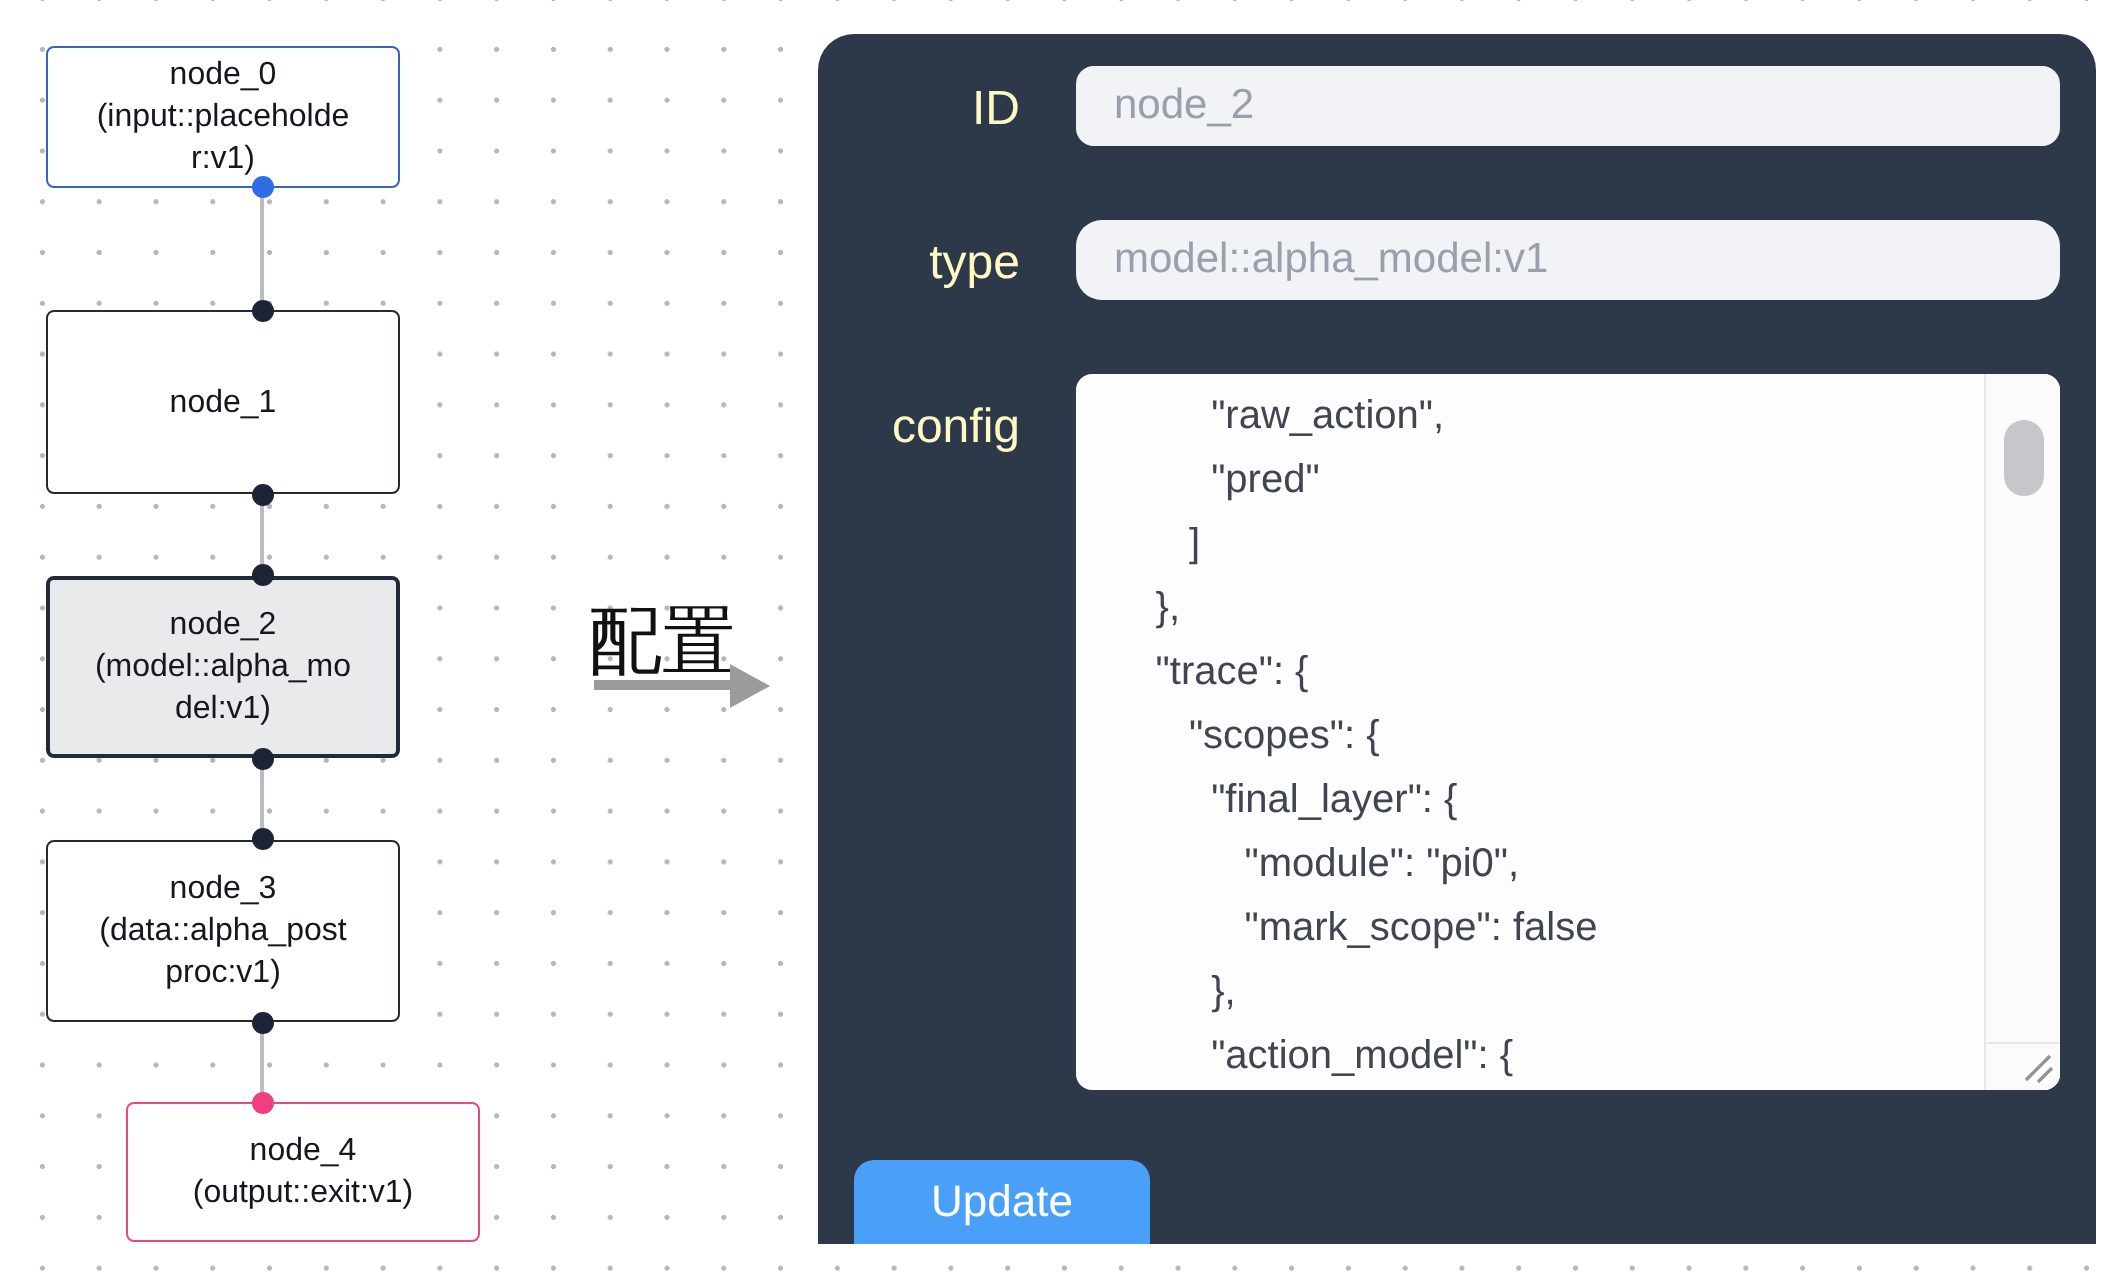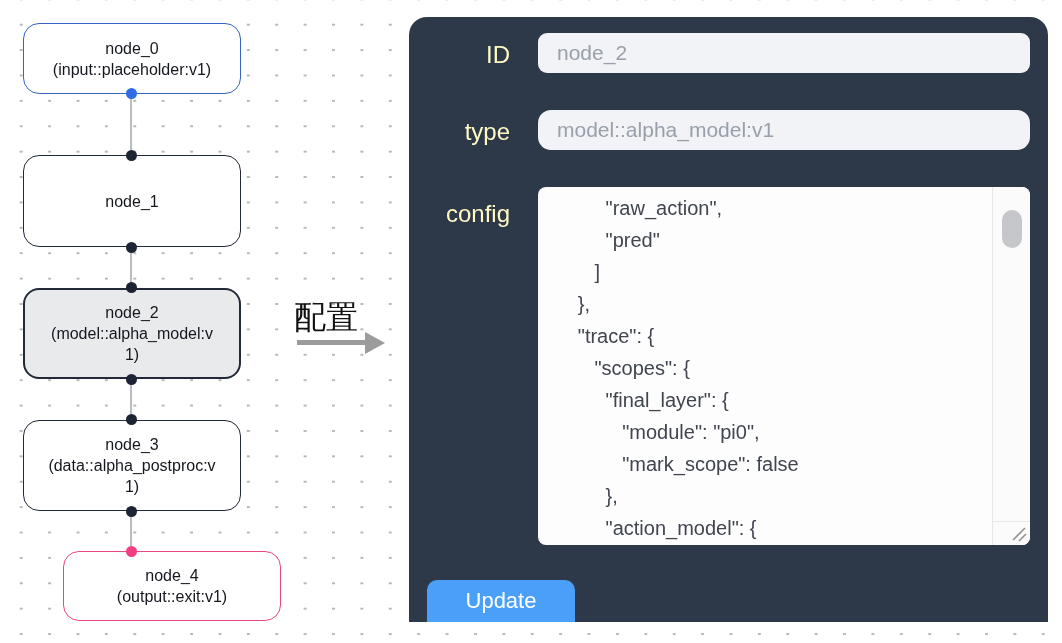--- a/index.html
+++ b/index.html
@@ -6,36 +6,36 @@
   body{
     width:1062px;height:643px;overflow:hidden;position:relative;
     font-family:"Liberation Sans", sans-serif;
     background-color:#ffffff;
     background-image:radial-gradient(circle,#b4b8bd 1.2px,transparent 1.4px);
     background-size:28.4px 25.4px;
     background-position:7px 12px;
   }
   
   .node{
-    position:absolute;left:23px;width:218px;box-sizing:border-box;
-    background:#ffffff;border:1.5px solid #222938;border-radius:16px;
+    position:absolute;left:23px;width:177px;box-sizing:border-box;
+    background:#ffffff;border:1.5px solid #222938;border-radius:4px;
     display:flex;flex-direction:column;justify-content:center;align-items:center;
     text-align:center;font-size:16px;line-height:21px;color:#14171e;
     padding:0 22px;word-break:break-all;z-index:2;
   }
   .node--input{border-color:#3565c0;}
   .node--selected{background:#e9eaec;border-width:2.5px;}
   .node--output{border-color:#e8477f;margin-left:40px;}
   .edge{position:absolute;left:130px;width:2px;background:#b9bcc1;z-index:1;}
   .handle{position:absolute;left:126px;width:11px;height:11px;border-radius:50%;
     background:#1d2435;z-index:3;}
   .handle--blue{background:#2e6de5;}
   .handle--pink{background:#f23e80;}
   
-  .transition-label{position:absolute;left:294px;top:296px;font-size:32px;color:#111111;
+  .transition-label{position:absolute;left:294px;top:296px;font-size:37px;color:#111111;
     font-family:"Liberation Sans",sans-serif;white-space:nowrap;}
   .arrow{position:absolute;left:297px;top:332px;width:88px;height:22px;}
   .arrow .shaft{position:absolute;left:0;top:8px;width:68px;height:5px;background:#9b9b9b;}
   .arrow .head{position:absolute;left:68px;top:0;width:0;height:0;
     border-left:20px solid #9b9b9b;border-top:11px solid transparent;border-bottom:11px solid transparent;}
   
   .panel{position:absolute;left:409px;top:17px;width:639px;height:605px;
     background:#2d3848;border-radius:18px 18px 0 0;z-index:4;}
   .panel-label{position:absolute;left:0;width:101px;text-align:right;
     font-size:24px;color:#fef9c3;line-height:28px;}

